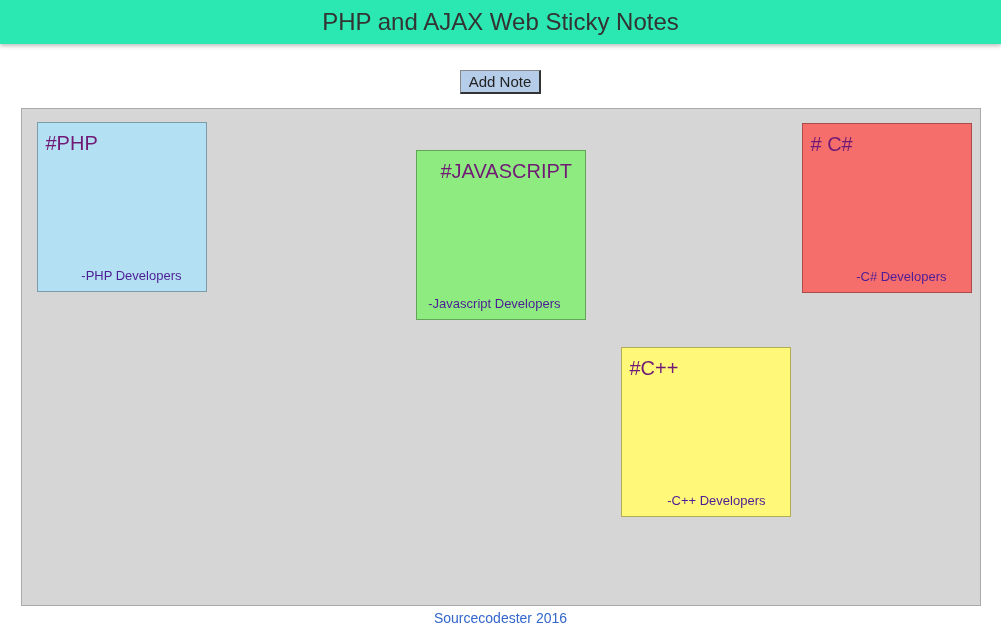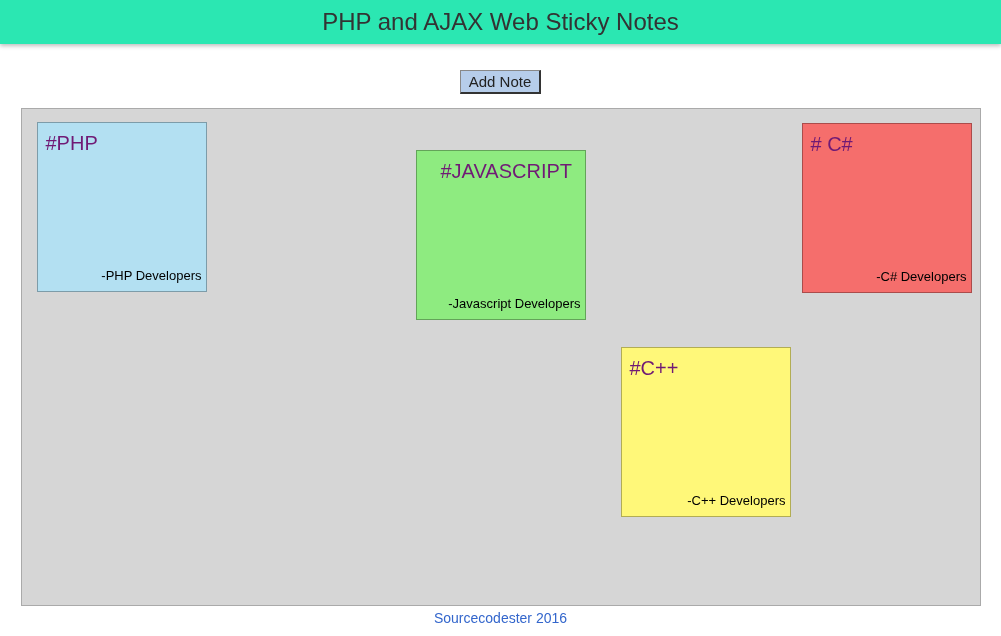--- a/index.html
+++ b/index.html
@@ -54,24 +54,24 @@
       padding: 8px 8px 6px 8px;
       cursor: move;
     }
     .note-title {
       font-size: 20px;
       color: #701a75;
       line-height: 1.2;
     }
     .note-author {
       font-size: 13px;
-      color: #000000;
+      color: #4c1d95;
       position: absolute;
       bottom: 8px;
-      right: 4px;
+      right: 24px;
       text-align: right;
     }
     .footer {
       text-align: center;
       color: #3366cc;
       font-size: 14px;
       padding: 4px 6px;
     }
   </style>
 </head>

